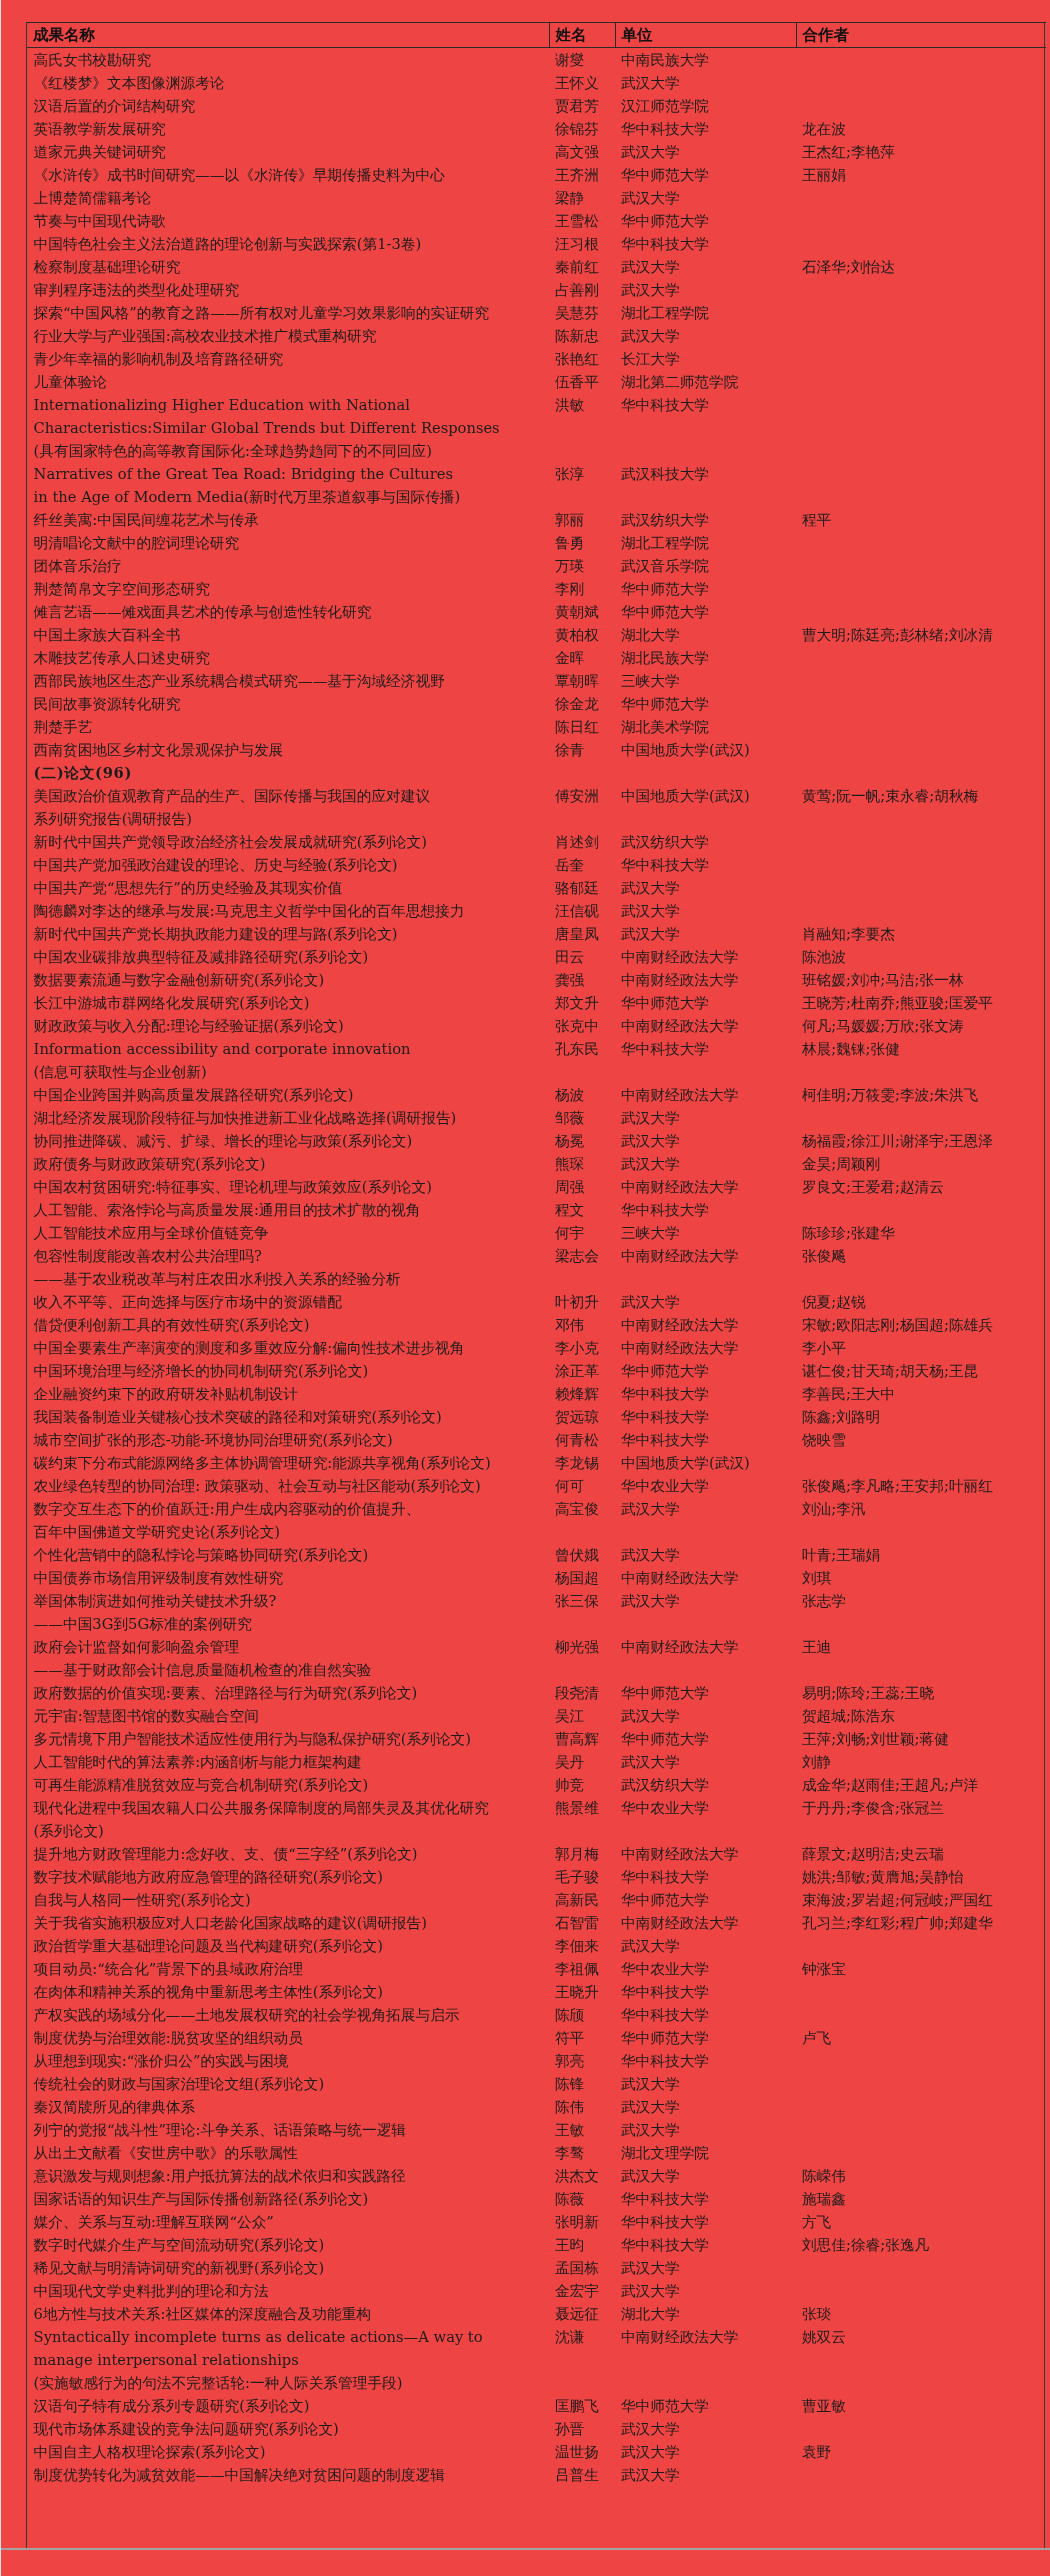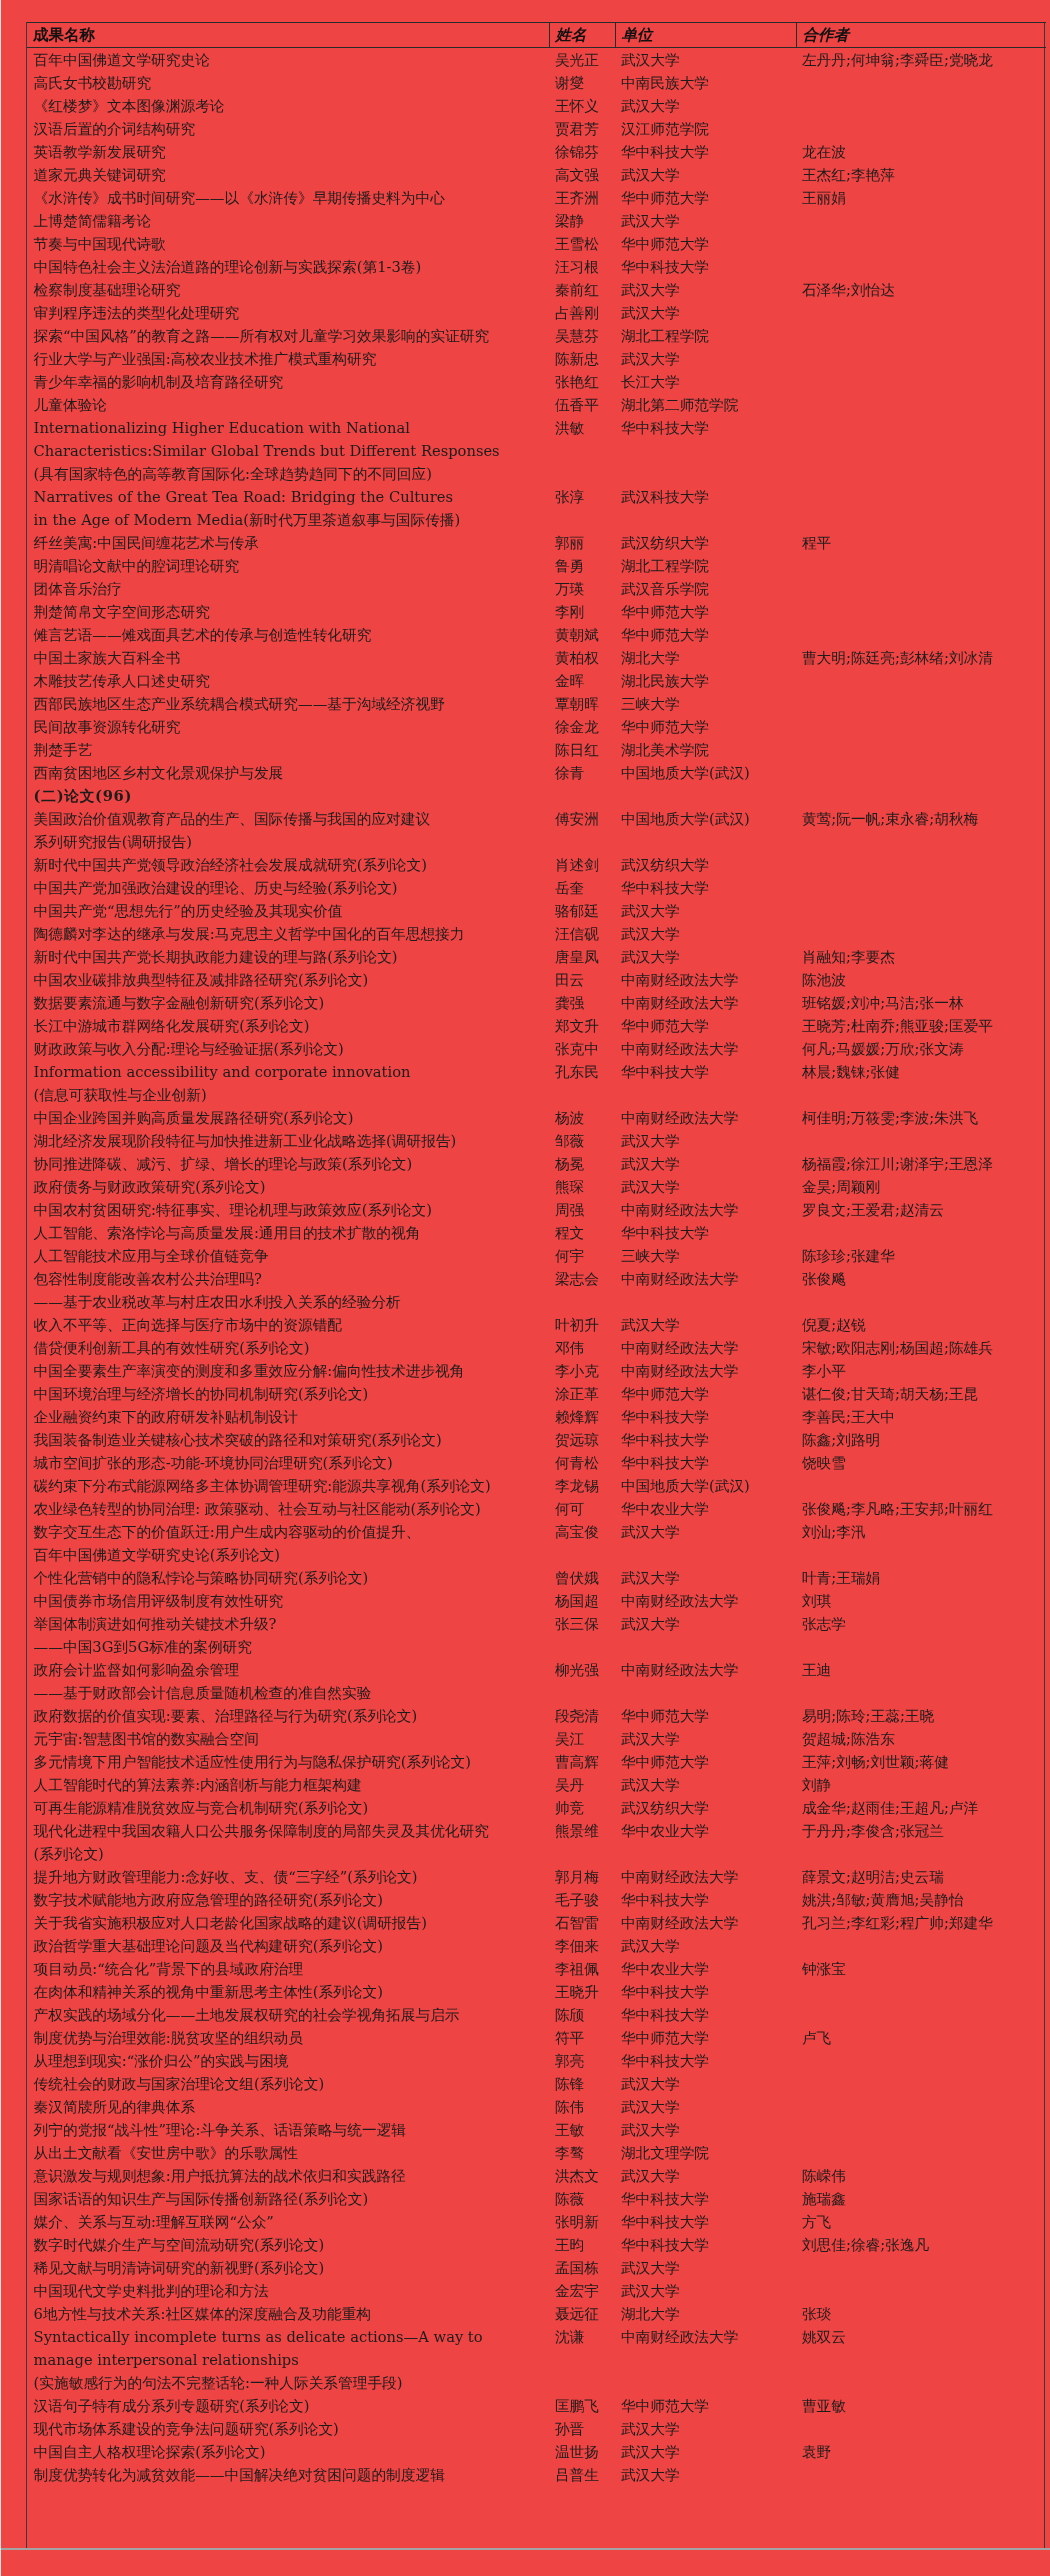--- a/index.html
+++ b/index.html
@@ -45,21 +45,21 @@
     font-weight:700;
     font-size:15.5px;
     color:#111;
     text-align:left;
     height:23px;
     padding:0.7px 2.9px 0.7px 5.9px;
     border-top:1.8px solid #2a2a2a;
     border-bottom:1.3px solid #2a2a2a;
     vertical-align:middle;
   }
-  thead th + th{ border-left:1.1px solid #2a2a2a;font-style:italic; }
+  thead th + th{ border-left:1.1px solid #2a2a2a; }
   tbody td{
     font-family:"DejaVu Serif","Liberation Serif",serif;
     font-size:14.7px;
     line-height:23px;
     color:#1c1c1c;
     vertical-align:top;
     padding:0 2.9px 0 5.9px;
     white-space:pre-line;
   }
   tbody td.title-cell{ padding-left:6.6px; }
@@ -84,26 +84,20 @@
       <thead>
         <tr>
           <th>成果名称</th>
           <th>姓名</th>
           <th>单位</th>
           <th>合作者</th>
         </tr>
       </thead>
       <tbody>
           <tr>
-    <td class="title-cell">百年中国佛道文学研究史论</td>
-    <td>吴光正</td>
-    <td>武汉大学</td>
-    <td>左丹丹;何坤翁;李舜臣;党晓龙</td>
-  </tr>
-          <tr>
     <td class="title-cell">高氏女书校勘研究</td>
     <td>谢燮</td>
     <td>中南民族大学</td>
     <td></td>
   </tr>
           <tr>
     <td class="title-cell">《红楼梦》文本图像渊源考论</td>
     <td>王怀义</td>
     <td>武汉大学</td>
     <td></td>
@@ -515,20 +509,26 @@
     <td class="title-cell">提升地方财政管理能力:念好收、支、债“三字经”(系列论文)</td>
     <td>郭月梅</td>
     <td>中南财经政法大学</td>
     <td>薛景文;赵明洁;史云瑞</td>
   </tr>
           <tr>
     <td class="title-cell">数字技术赋能地方政府应急管理的路径研究(系列论文)</td>
     <td>毛子骏</td>
     <td>华中科技大学</td>
     <td>姚洪;邹敏;黄膺旭;吴静怡</td>
+  </tr>
+          <tr>
+    <td class="title-cell">自我与人格同一性研究(系列论文)</td>
+    <td>高新民</td>
+    <td>华中师范大学</td>
+    <td>束海波;罗岩超;何冠岐;严国红</td>
   </tr>
           <tr>
     <td class="title-cell">关于我省实施积极应对人口老龄化国家战略的建议(调研报告)</td>
     <td>石智雷</td>
     <td>中南财经政法大学</td>
     <td>孔习兰;李红彩;程广帅;郑建华</td>
   </tr>
           <tr>
     <td class="title-cell">政治哲学重大基础理论问题及当代构建研究(系列论文)</td>
     <td>李佃来</td>

